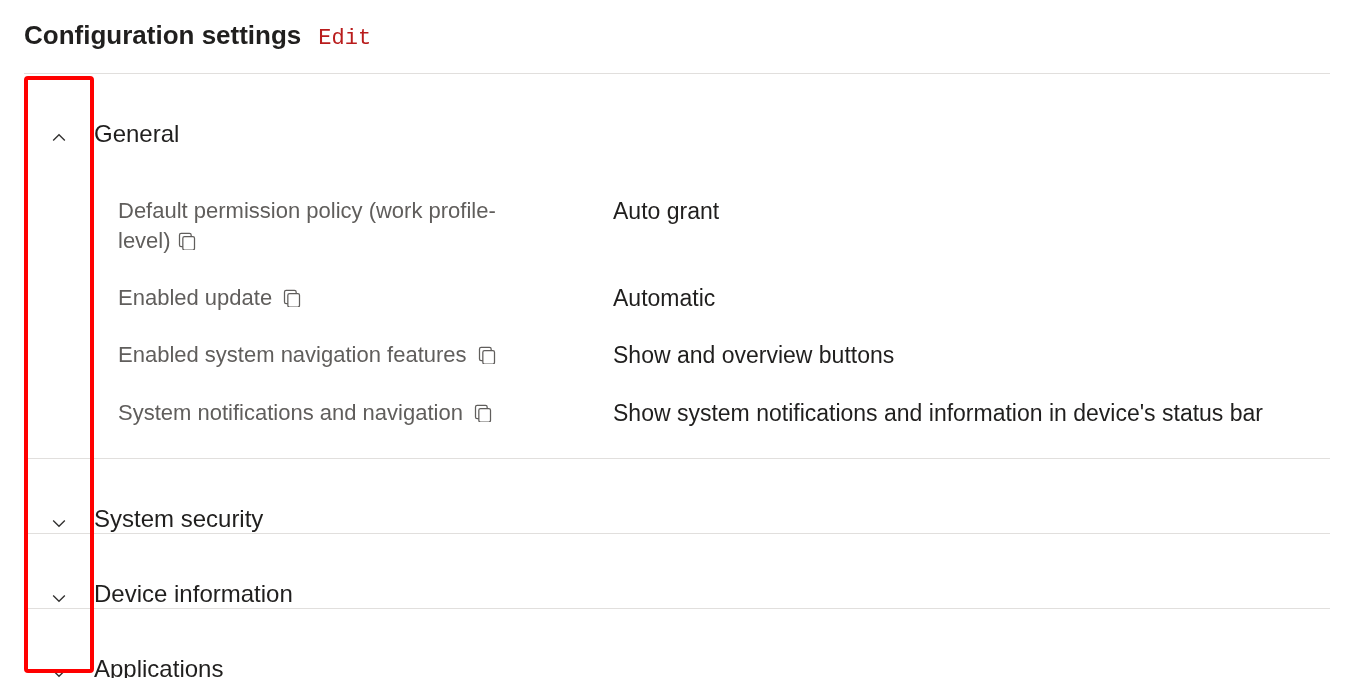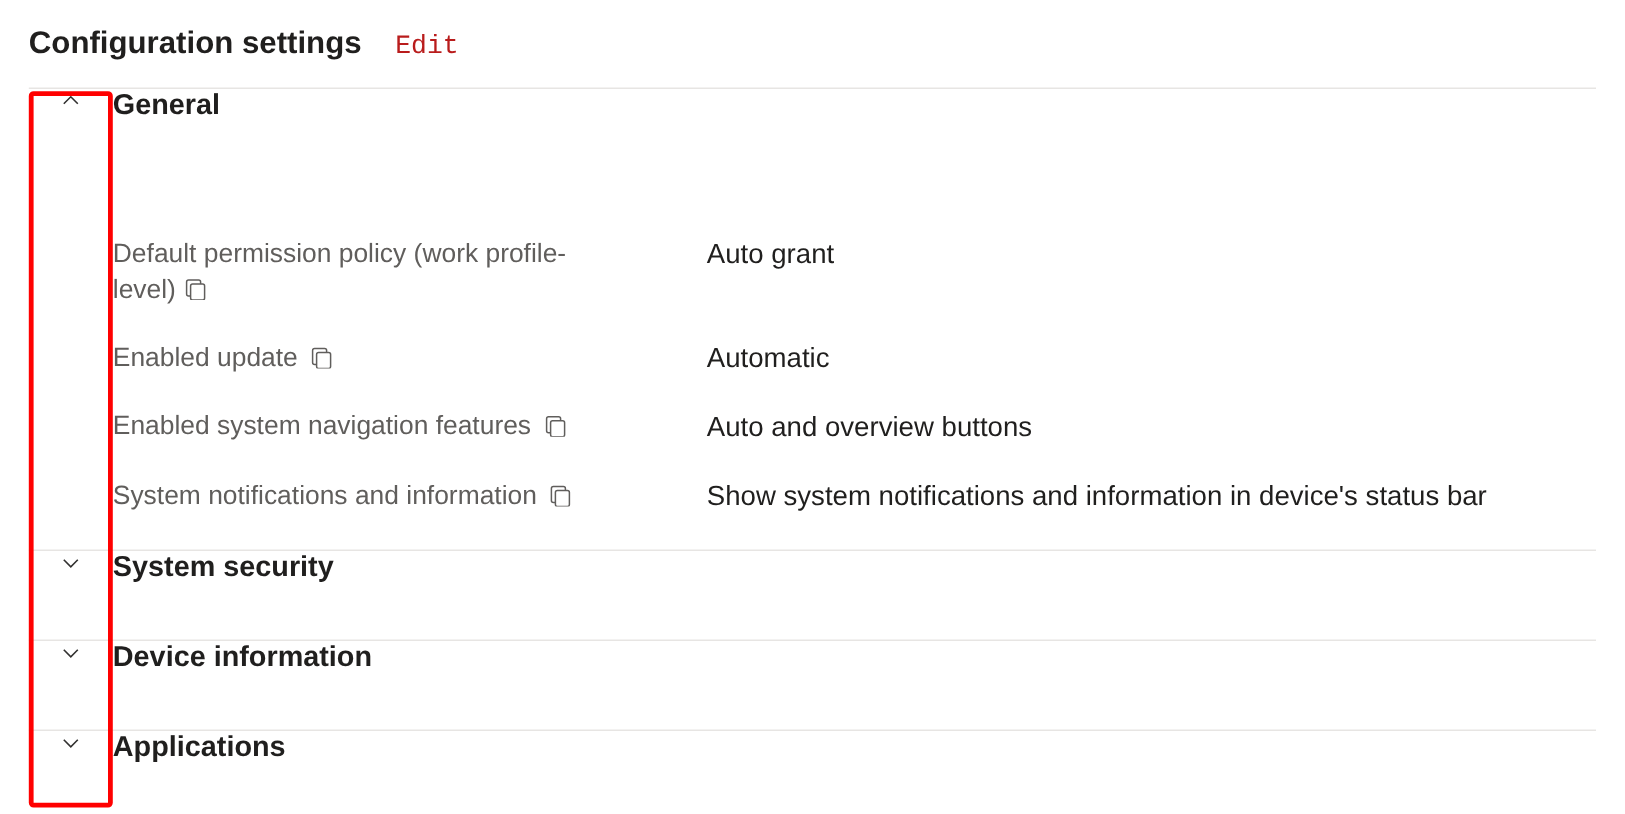--- a/index.html
+++ b/index.html
@@ -10,21 +10,21 @@
     font-family: "Segoe UI", Arial, sans-serif;
     background: #fff;
     color: #323130;
   }
   .page {
     padding: 20px 24px 30px 24px;
   }
   .page-header {
     display: flex;
     align-items: baseline;
-    gap: 28px;
+    gap: 17px;
     padding-bottom: 22px;
     border-bottom: 1px solid #e1dfdd;
   }
   .page-title {
     font-size: 26px;
     font-weight: 600;
     color: #201f1e;
   }
   .edit-link {
     font-size: 22px;
@@ -45,24 +45,23 @@
     position: relative;
   }
 
   .section-row {
     position: relative;
     border-bottom: 1px solid #e1dfdd;
   }
 
   .section-header {
     display: flex;
-    align-items: flex-start;
+    align-items: flex-end;
     min-height: 74px;
     cursor: pointer;
-    font-weight: bold;
   }
   .chevron-cell {
     width: 70px;
     display: flex;
     align-items: center;
     justify-content: center;
   }
   .chevron-cell svg {
     width: 20px;
     height: 20px;
@@ -84,20 +83,21 @@
   }
   .kv-row:last-child {
     margin-bottom: 0;
   }
   .kv-label-cell {
     width: 495px;
     flex: 0 0 495px;
     display: flex;
     align-items: flex-start;
     gap: 10px;
+    padding-left: 24px;
   }
   .kv-label {
     font-size: 22px;
     color: #605e5c;
     line-height: 1.38;
     max-width: 430px;
   }
   .info-icon {
     margin-top: 4px;
     flex-shrink: 0;
@@ -175,26 +175,26 @@
         <div class="kv-row">
           <div class="kv-label-cell">
             <span class="kv-label">Enabled system navigation features</span>
             <span class="info-icon">
               <svg viewBox="0 0 24 24" fill="none" stroke="#605e5c" stroke-width="1.5">
                 <rect x="3" y="4" width="14" height="16" rx="2"></rect>
                 <rect x="7" y="8" width="14" height="16" rx="2" fill="#fff"></rect>
               </svg>
             </span>
           </div>
-          <span class="kv-value">Auto and overview buttons</span>
-        </div>
-
-        <div class="kv-row">
-          <div class="kv-label-cell">
-            <span class="kv-label">System notifications and information</span>
+          <span class="kv-value">Show and overview buttons</span>
+        </div>
+
+        <div class="kv-row">
+          <div class="kv-label-cell">
+            <span class="kv-label">System notifications and navigation</span>
             <span class="info-icon">
               <svg viewBox="0 0 24 24" fill="none" stroke="#605e5c" stroke-width="1.5">
                 <rect x="3" y="4" width="14" height="16" rx="2"></rect>
                 <rect x="7" y="8" width="14" height="16" rx="2" fill="#fff"></rect>
               </svg>
             </span>
           </div>
           <span class="kv-value">Show system notifications and information in device's status bar</span>
         </div>
 

